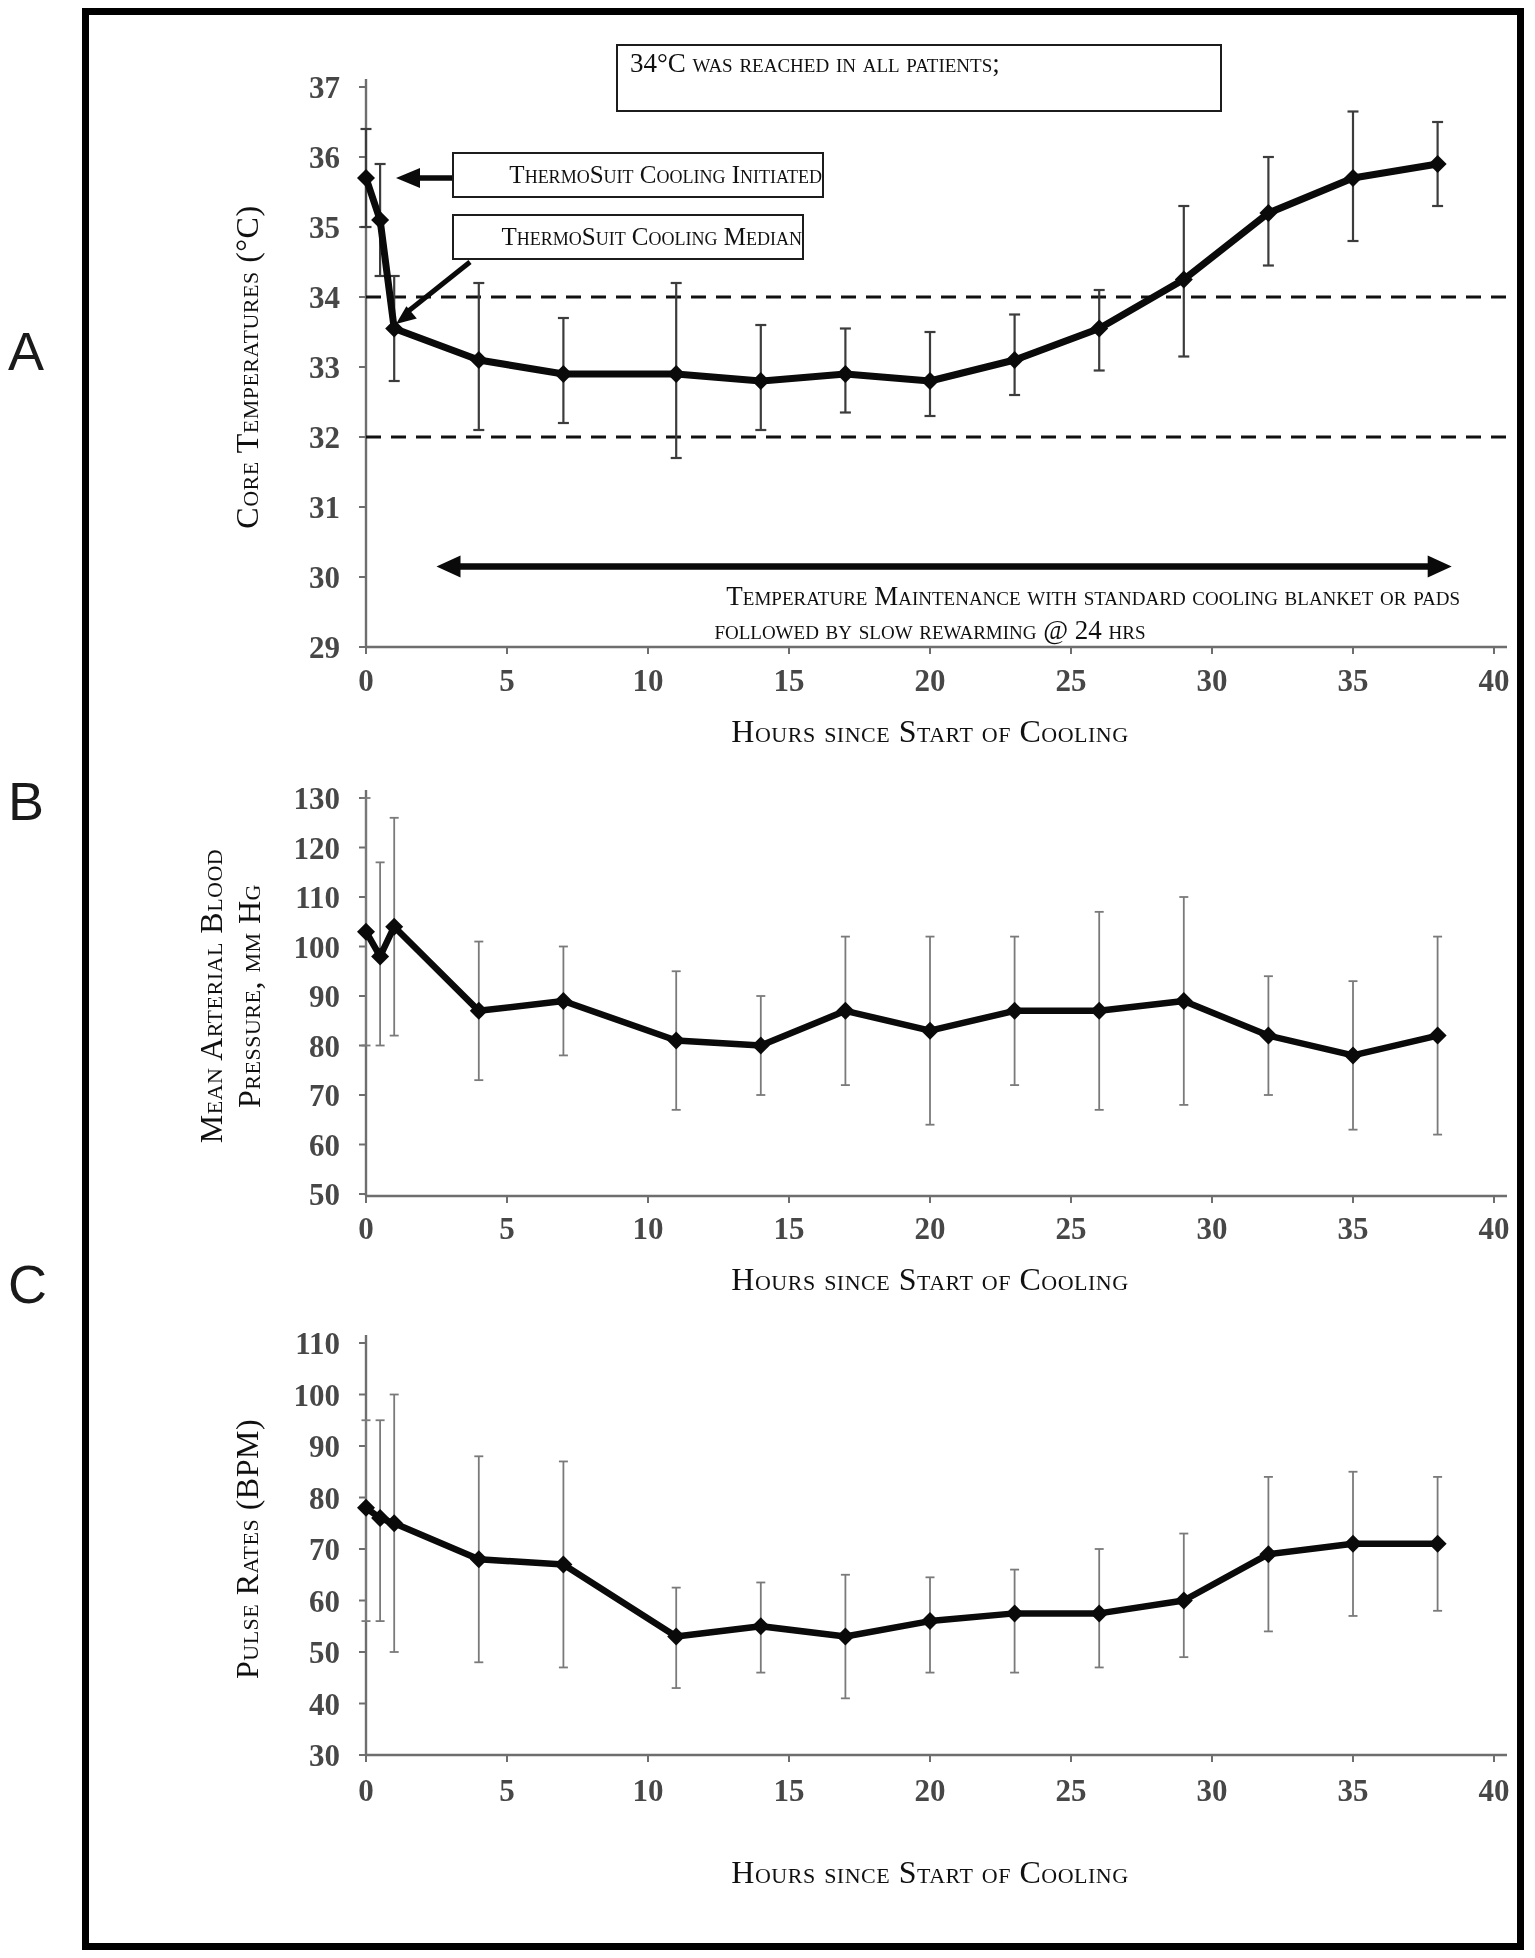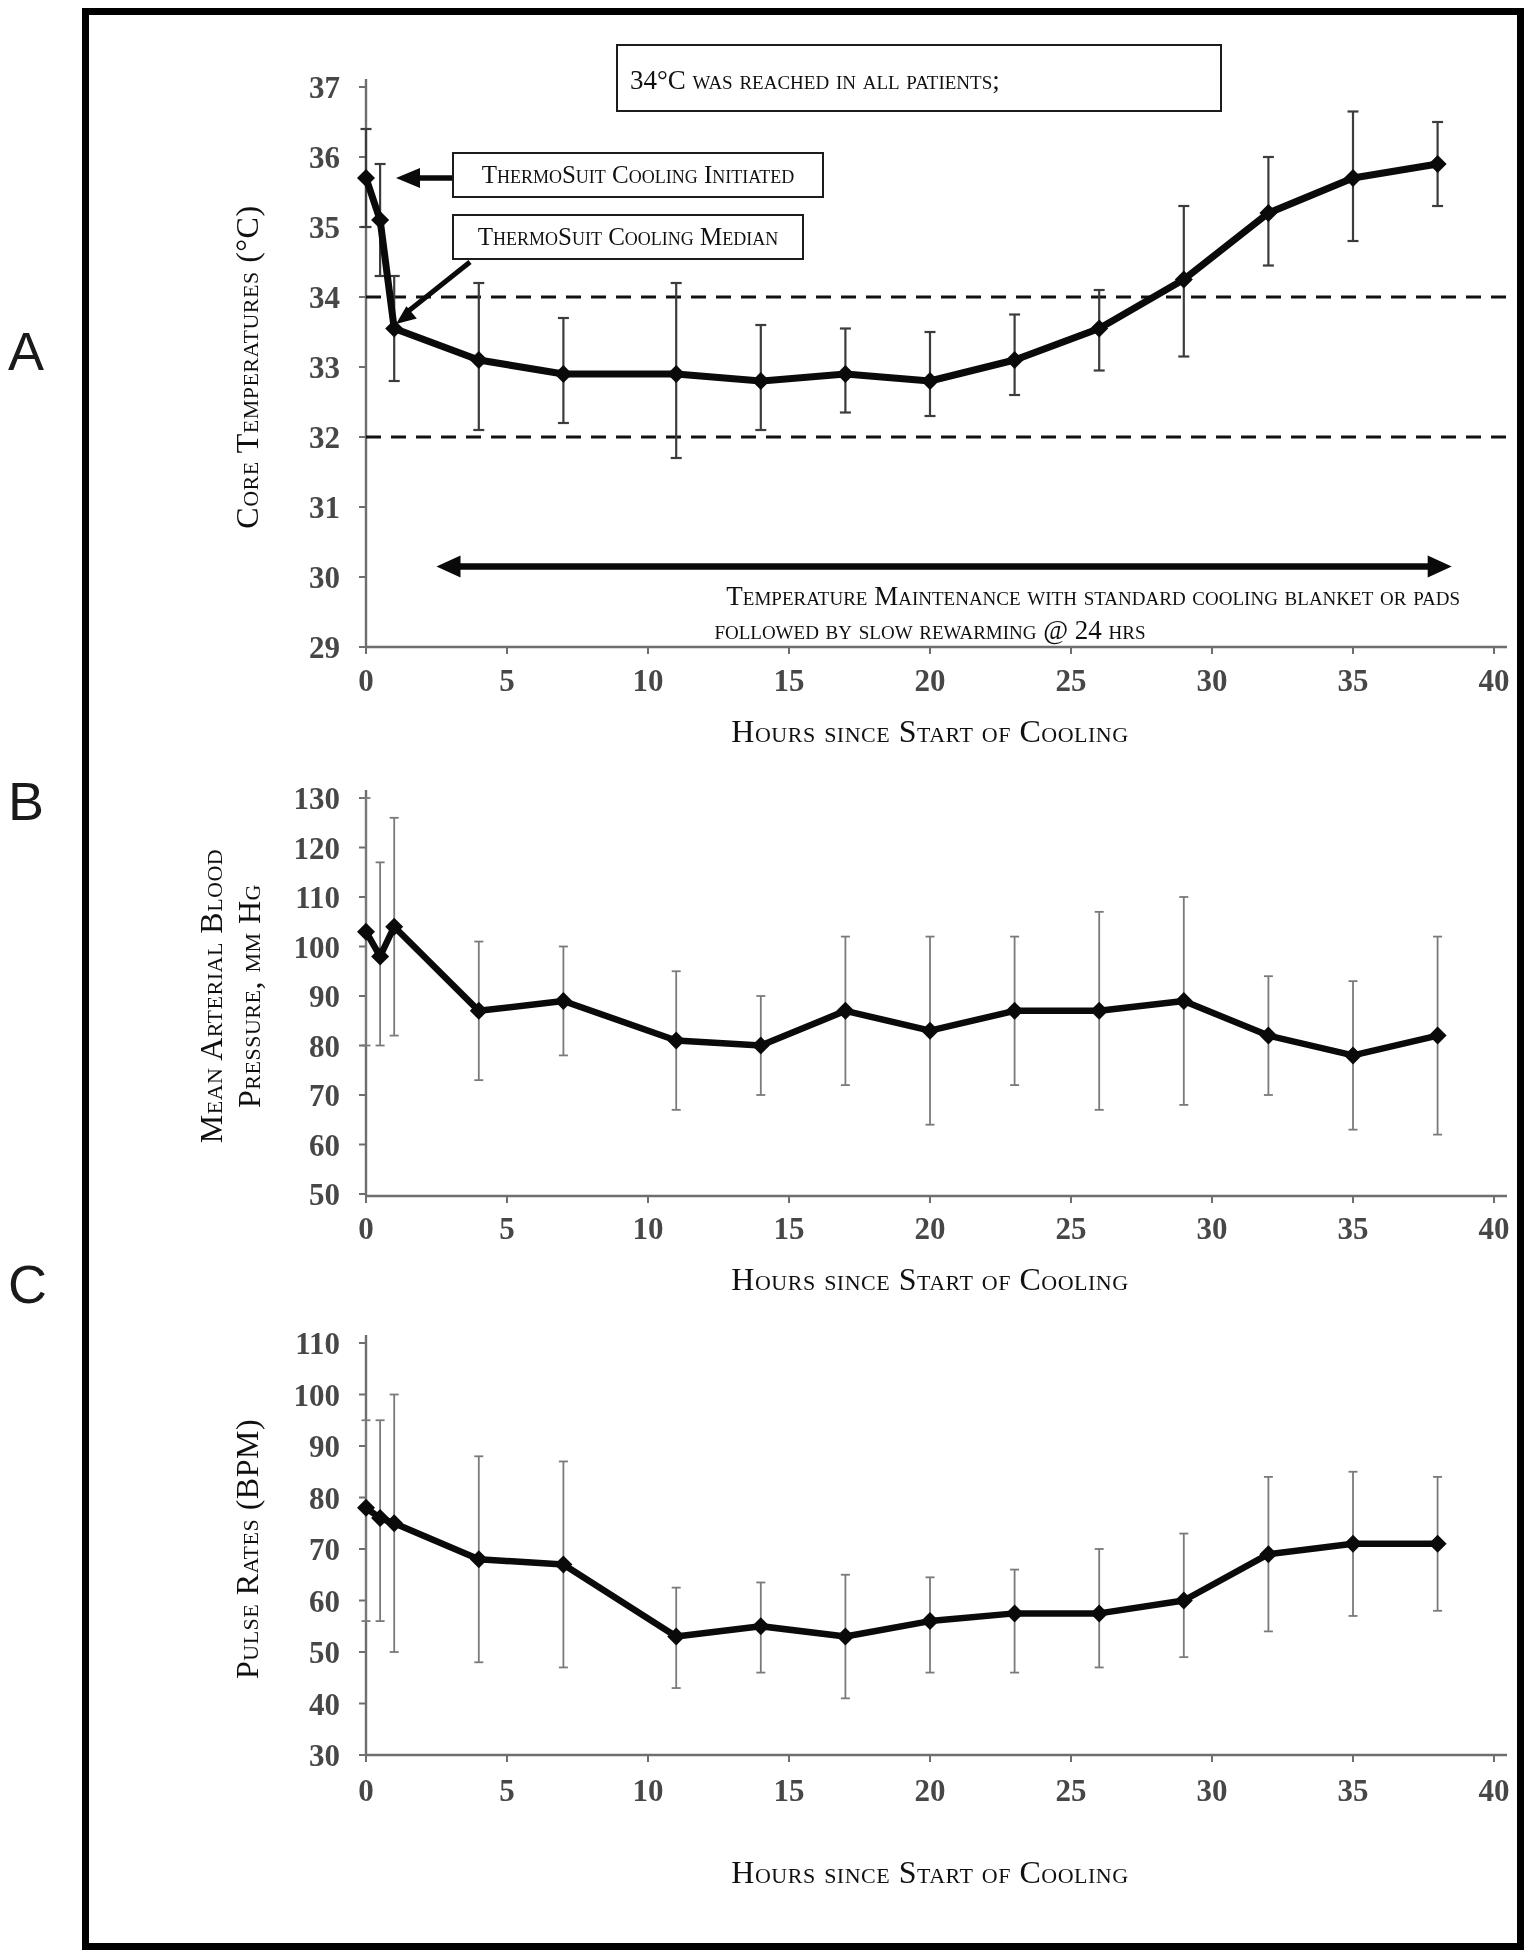--- a/index.html
+++ b/index.html
@@ -3,22 +3,22 @@
 <meta charset="utf-8">
 <style>
   html,body{margin:0;padding:0;background:#ffffff;}
   body{width:1535px;height:1958px;font-family:"Liberation Serif",serif;}
   .page{position:relative;width:1535px;height:1958px;background:#fff;overflow:hidden;}
   svg.fig{position:absolute;left:0;top:0;z-index:1;}
   .tick{font-family:"Liberation Serif",serif;font-size:31px;font-weight:bold;fill:#474747;}
   .atitle{font-family:"Liberation Serif",serif;font-size:32px;fill:#101010;font-variant:small-caps;letter-spacing:.5px;}
   .panel-letter{position:absolute;left:8px;z-index:2;font-family:"Liberation Sans",sans-serif;font-size:54px;color:#1a1a1a;}
   .ann-box{position:absolute;z-index:2;border:2px solid #1c1c1c;background:#fff;font-variant:small-caps;color:#101010;box-sizing:border-box;}
-  .info-box{left:616px;top:44px;width:606px;height:68px;font-size:27px;line-height:32px;padding:18px 12px;text-align:left;}
-  .callout{display:flex;align-items:center;justify-content:center;font-size:25px;}
+  .info-box{left:616px;top:44px;width:606px;height:68px;font-size:27px;line-height:32px;padding:1px 12px;text-align:left;}
+  .callout{display:flex;align-items:center;justify-content:flex-end;font-size:25px;}
   .initiated-box{left:452px;top:152px;width:372px;height:46px;}
   .stopped-box{left:452px;top:214px;width:352px;height:46px;}
   .caption{position:absolute;z-index:2;left:400px;width:1060px;text-align:center;font-variant:small-caps;color:#0f0f0f;font-size:27px;}
   .cap1{top:581px;text-align:right;}
   .cap2{top:615px;}
 </style>
 </head>
 <body>
 
 <div class="page">

